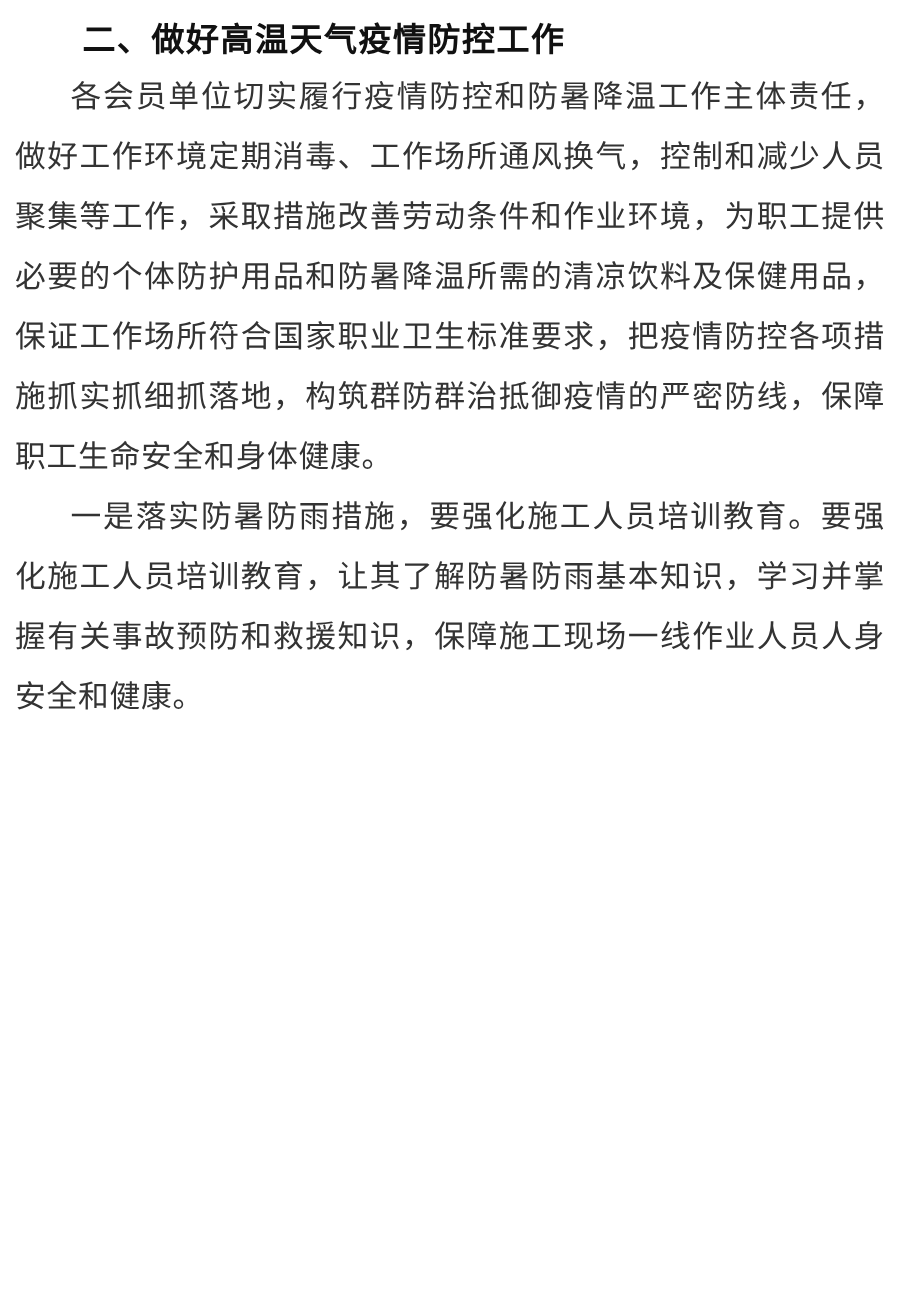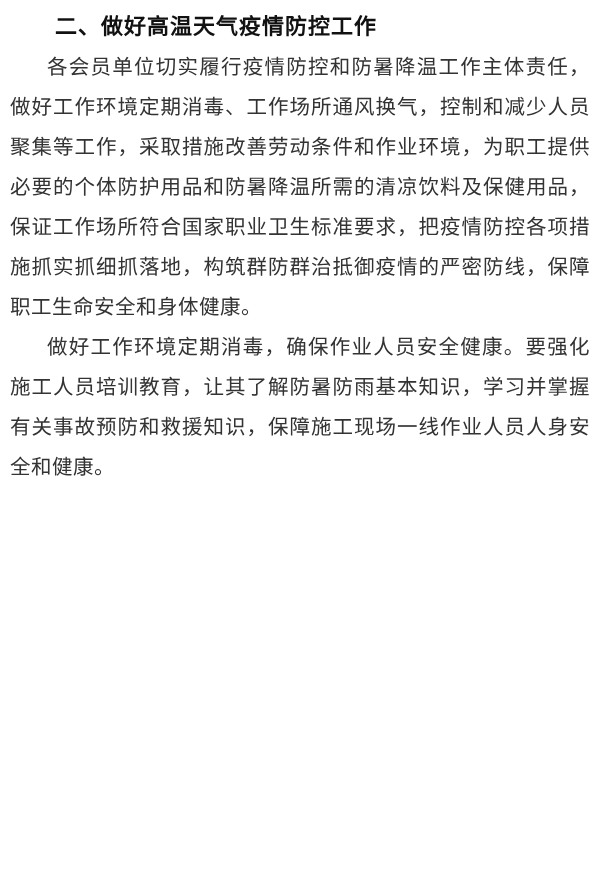--- a/index.html
+++ b/index.html
@@ -22,21 +22,21 @@
     font-family: "Liberation Sans", "DejaVu Sans", sans-serif;
     font-weight: 700;
     font-size: 22px;
     line-height: 40px;
     color: #111111;
     text-indent: 45px;
     letter-spacing: 1px;
   }
   .doc-para {
     margin: 0;
-    font-family: Liberation Sans, sans-serif;
+    font-family: Liberation Mono, monospace;
     font-weight: 400;
     font-size: 20.5px;
     line-height: 40px;
     color: #333333;
     text-align: justify;
     text-justify: inter-ideograph;
     text-indent: 37px;
     letter-spacing: 0.5px;
   }
   .doc-para.extra-indent {
@@ -45,15 +45,15 @@
 </style>
 </head>
 <body>
 
 <div class="page">
   <h2 class="doc-heading">二、做好高温天气疫情防控工作</h2>
 
   <p class="doc-para">各会员单位切实履行疫情防控和防暑降温工作主体责任，做好工作环境定期消毒、工作场所通风换气，控制和减少人员聚集等工作，采取措施改善劳动条件和作业环境，为职工提供必要的个体防护用品和防暑降温所需的清凉饮料及保健用品，保证工作场所符合国家职业卫生标准要求，把疫情防控各项措施抓实抓细抓落地，构筑群防群治抵御疫情的严密防线，保障职工生命安全和身体健康。</p>
 
 
-  <p class="doc-para">做好工作环境定期消毒，确保作业人员安全健康。要强化施工人员培训教育，让其了解防暑防雨基本知识，学习并掌握有关事故预防和救援知识，保障施工现场一线作业人员人身安全和健康。</p>
+  <p class="doc-para">一是落实防暑防雨措施，要强化施工人员培训教育。要强化施工人员培训教育，让其了解防暑防雨基本知识，学习并掌握有关事故预防和救援知识，保障施工现场一线作业人员人身安全和健康。</p>
 
 </div>
 
 </body></html>

